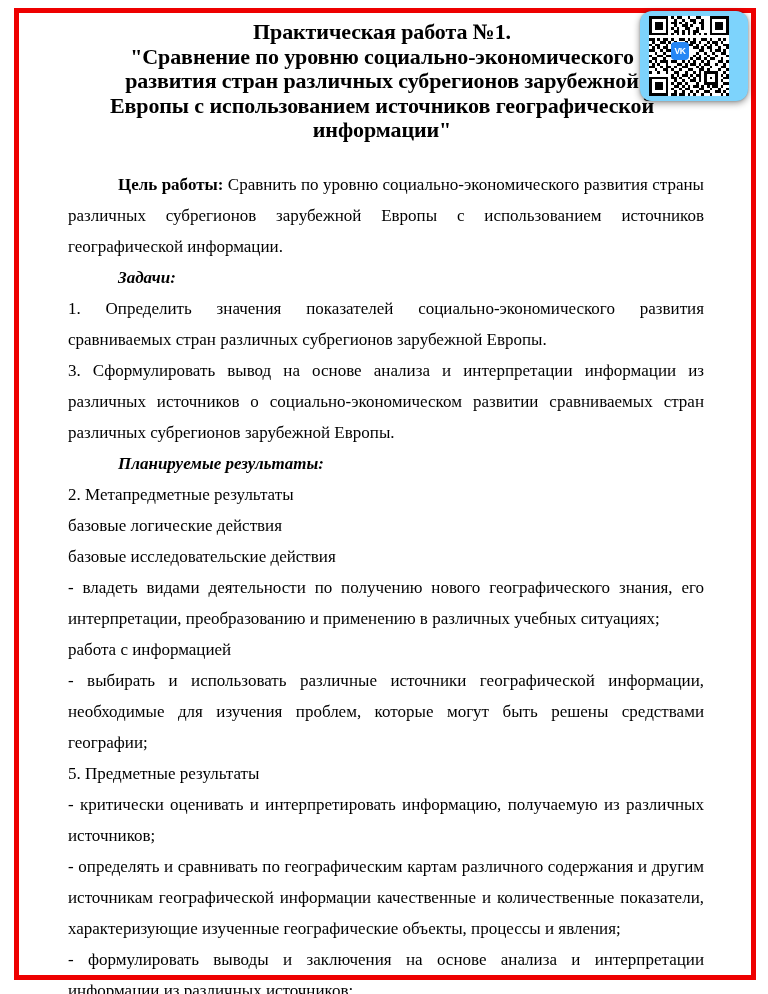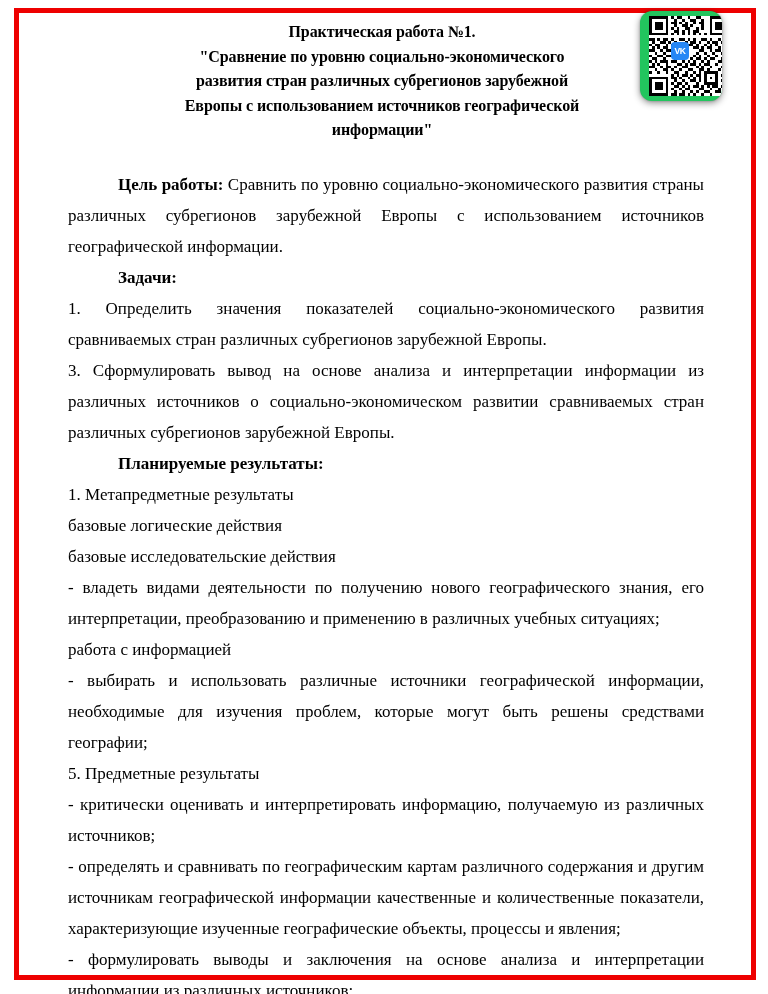--- a/index.html
+++ b/index.html
@@ -41,36 +41,36 @@
     position: relative;
     box-sizing: border-box;
     padding: 14px 56px 0px 60px;
     z-index: 2;
   }
 
   
   .doc-title {
     text-align: center;
     font-weight: bold;
-    font-size: 16px;
+    font-size: 22px;
     line-height: 24.5px;
     margin: 0 0 4px 0;
     letter-spacing: -0.1px;
     padding: 0 8px 0 0;
   }
   .doc-title .tline { display: block; }
 
   
   .qr-card {
     position: absolute;
     left: 640px;
     top: 11px;
-    width: 82px;
+    width: 108px;
     height: 90px;
-    background: #22c55e;
+    background: #7dd3fc;
     border-radius: 12px;
     box-shadow: 0 2px 7px rgba(0,0,0,0.45), 0 0 2px rgba(0,0,0,0.25);
     z-index: 5;
     overflow: hidden;
   }
   .qr-inner {
     position: absolute;
     left: 9px;
     top: 5px;
     width: 80px;
@@ -113,20 +113,21 @@
     text-indent: 50px;
   }
   .body-text p.nojust {
     text-align: left;
   }
   .bold { font-weight: bold; }
   .hdr {
     font-weight: bold;
     text-indent: 50px;
     text-align: left;
+    font-style: italic;
   }
 </style>
 </head>
 <body>
 
 <div class="page">
 
   <div class="frame"></div>
 
   <div class="qr-card">
@@ -398,21 +399,21 @@
 
       <p class="indent"><span class="bold">Цель работы:</span><span> Сравнить по уровню социально-экономического развития страны различных субрегионов зарубежной Европы с использованием источников географической информации.</span></p>
 
       <p class="hdr">Задачи:</p>
 
       <p>1. Определить значения показателей социально-экономического развития сравниваемых стран различных субрегионов зарубежной Европы.</p>
       <p>3. Сформулировать вывод на основе анализа и интерпретации информации из различных источников о социально-экономическом развитии сравниваемых стран различных субрегионов зарубежной Европы.</p>
 
       <p class="hdr">Планируемые результаты:</p>
 
-      <p class="nojust">1. Метапредметные результаты</p>
+      <p class="nojust">2. Метапредметные результаты</p>
       <p class="nojust">базовые логические действия</p>
       <p class="nojust"> базовые исследовательские действия</p>
       <p>- владеть видами деятельности по получению нового географического знания, его интерпретации, преобразованию и применению в различных учебных ситуациях;</p>
       <p class="nojust"> работа с информацией</p>
       <p>- выбирать и использовать различные источники географической информации, необходимые для изучения проблем, которые могут быть решены средствами географии;</p>
       <p class="nojust">5. Предметные результаты</p>
       <p>- критически оценивать и интерпретировать информацию, получаемую из различных источников;</p>
       <p>- определять и сравнивать по географическим картам различного содержания и другим источникам географической информации качественные и количественные показатели, характеризующие изученные географические объекты, процессы и явления;</p>
       <p>- формулировать выводы и заключения на основе анализа и интерпретации информации из различных источников;</p>
 

